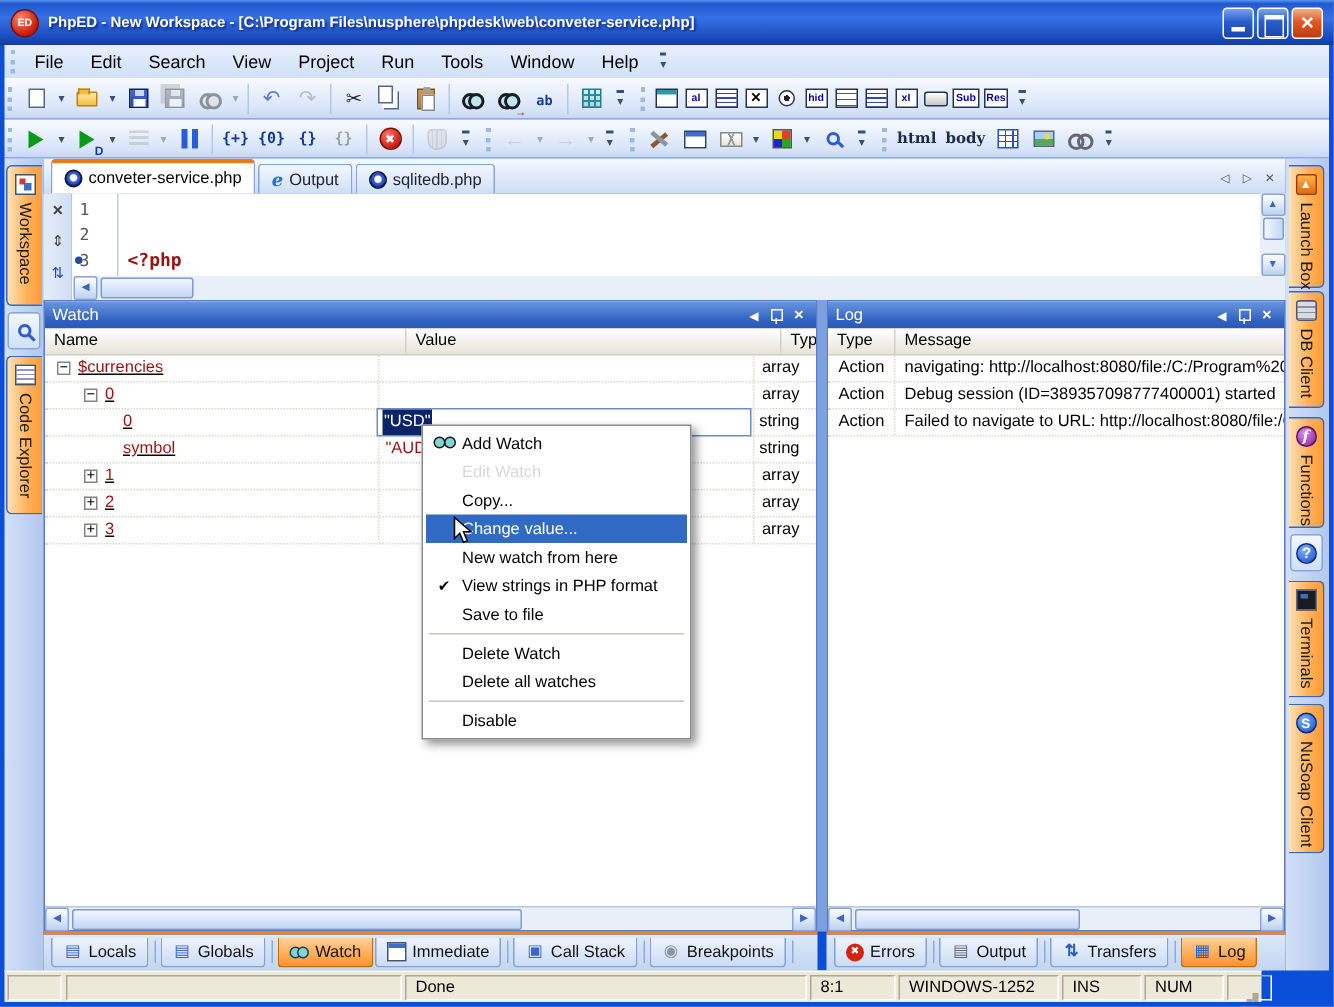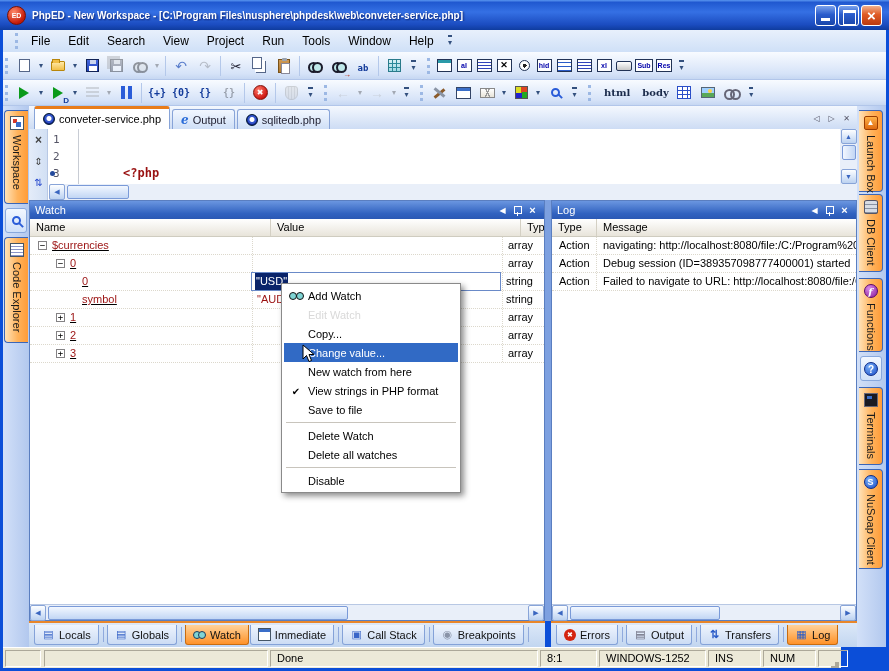--- a/index.html
+++ b/index.html
@@ -20,21 +20,21 @@
   .winbtns { display:flex; gap:2px; }
   .wbtn { width:21px; height:21px; border-radius:3px; border:1px solid #fff; position:relative; }
   .wmin,.wmax { background:linear-gradient(180deg,#7aa2ec,#2a5ccc 45%,#1a46aa); }
   .wclose { background:linear-gradient(180deg,#f0b08c,#e05a24 45%,#bb3a10); }
   .wmin::before { content:""; position:absolute; left:5px; bottom:4px; width:9px; height:3px; background:#fff; }
   .wmax::before { content:""; position:absolute; left:4px; top:4px; width:11px; height:11px; border:1px solid #fff; border-top-width:3px; }
   .wclose::before { content:"×"; position:absolute; left:0; top:0; width:100%; text-align:center; color:#fff; font:bold 15px/19px "Liberation Sans",sans-serif; }
 
   
   .bar { position:absolute; left:3px; width:883px; display:flex; align-items:center; }
-  .menubar { top:30px; height:22px; background:linear-gradient(#e8f0fc,#cfe0f7); padding-left:10px; }
+  .menubar { top:30px; height:22px; background:linear-gradient(#e8f0fc,#cfe0f7); padding-left:2px; }
   .menu-item { padding:3px 9px; font-size:12px; color:#000; }
   .grip { width:3px; height:16px; border-left:3px dotted #9cb8e4; margin:0 4px 0 2px; }
   .tbrow1 { top:52px; height:28px; background:linear-gradient(#f8fbff,#d6e3f8 80%,#c6d7f2); border-bottom:1px solid #b2c6ea; }
   .tbrow2 { top:80px; height:26px; background:linear-gradient(#f8fbff,#d6e3f8 80%,#c6d7f2); border-bottom:1px solid #b2c6ea; }
   .tbgroup { display:flex; align-items:center; height:100%; padding-right:2px; }
   .tbtn { min-width:22px; height:22px; display:flex; align-items:center; justify-content:center; margin:0 1px; position:relative; }
   .tbtn.narrow { min-width:18px; }
   .drop { width:10px; height:22px; display:flex; align-items:center; justify-content:center; }
   .drop::before { content:"▾"; font-size:8px; color:#33507e; }
   .tsep { width:1px; height:20px; background:#b4c8ea; margin:0 3px; flex:0 0 auto; }
@@ -89,21 +89,21 @@
   .i-tools::after { content:""; position:absolute; left:1px; top:5px; width:13px; height:3px; background:#8a94a4; transform:rotate(40deg); }
   .i-propwin { width:15px; height:12px; border:1px solid #334466; background:#fff; }
   .i-propwin::before { content:""; display:block; height:3px; background:#3a6ec8; }
   .i-mail { width:15px; height:10px; border:1px solid #888; background:
     linear-gradient(115deg,transparent 44%,#999 45% 52%,transparent 53%),
     linear-gradient(245deg,transparent 44%,#999 45% 52%,transparent 53%),
     linear-gradient(#ffffff,#e8e4d8); }
   .i-colors { width:13px; height:13px; border:1px solid #555; background:conic-gradient(#d42 0 90deg,#2a2 0 180deg,#22c 0 270deg,#dd2 0); }
   .i-zoom { width:9px; height:9px; border:2px solid #2a5cd8; border-radius:50%; }
   .i-zoom::after { content:""; position:absolute; width:6px; height:2px; background:#2a5cd8; transform:rotate(45deg); right:-5px; bottom:-2px; }
-  .txtbtn { font:bold 10px/1 "DejaVu Serif",serif; color:#1a2a4a; padding:0 2px;margin-left:6px; }
+  .txtbtn { font:bold 10px/1 "DejaVu Serif",serif; color:#1a2a4a; padding:0 2px; }
   .i-table { width:14px; height:13px; border:1px solid #2a4ec8;
     background-image:repeating-linear-gradient(0deg,transparent 0 3px,#2a4ec8 3px 4px),repeating-linear-gradient(90deg,transparent 0 4px,#2a4ec8 4px 5px),linear-gradient(#fff,#fff); }
   .i-img { width:14px; height:11px; border:1px solid #556677; background:linear-gradient(180deg,#9fd0ff 0 55%,#58a858 55%); }
   .i-img::before { content:""; position:absolute; top:1px; right:2px; width:4px; height:4px; border-radius:50%; background:#ffd24a; }
   .i-anchor { width:15px; height:10px; }
   .i-anchor::before,.i-anchor::after { content:""; position:absolute; top:1px; width:7px; height:7px; border:2px solid #667; border-radius:50%; }
   .i-anchor::before { left:0; } .i-anchor::after { left:6px; }
 
   
   .sidestrip { position:absolute; top:106px; height:541px; background:linear-gradient(90deg,#d2e0f8,#b2c8ee); }
@@ -149,21 +149,21 @@
   .tc { width:13px; height:13px; font-size:8px; color:#556; text-align:center; line-height:13px; }
   #ebody { position:absolute; left:29px; top:129px; width:828px; height:71px; background:#fff; }
   .gutter { position:absolute; left:0; top:0; width:19px; height:71px; background:linear-gradient(90deg,#e4ecf9,#d2e0f4); border-right:1px solid #b8c8e4; }
   .gbtn { width:17px; height:17px; text-align:center; font-size:10px; line-height:17px; color:#444; margin:3px 0 4px 1px; }
   .g-close::before { content:"×"; font-weight:bold; font-size:12px; }
   .g-split::before { content:"⇕"; }
   .g-paste::before { content:"⇅"; color:#2244cc; }
   .lnums { position:absolute; left:20px; top:0; width:30px; height:55px; background:#fff; border-right:1px solid #c8ccd4; font:11px/17px "DejaVu Sans Mono",monospace; color:#556; padding:2px 0 0 4px; }
   .lnums div { height:17px; }
   .bp-dot { position:absolute; left:21px; top:42px; width:5px; height:5px; border-radius:50%; background:#234a9c; }
-  .code { position:absolute; left:51px; top:0; right:18px; height:55px; font:bold 12px/17px "DejaVu Sans Mono",monospace; color:#000; padding:2px 0 0 5px; white-space:pre; overflow:hidden;margin-left:38px; }
+  .code { position:absolute; left:51px; top:0; right:18px; height:55px; font:bold 12px/17px "DejaVu Sans Mono",monospace; color:#000; padding:2px 0 0 5px; white-space:pre; overflow:hidden; }
   .code .ln { height:17px; }
   .t-phptag { color:#991111; }
   
   .sbtn { border:1px solid #88a4d8; border-radius:2px; background:linear-gradient(180deg,#fdfeff,#d6e4f8 60%,#bcd2f0); color:#3a66c0; font-size:7px; text-align:center; flex:0 0 auto; }
   .sb-h { display:flex; align-items:center; background:#e9eff9; }
   .sb-h .sbtn { width:16px; height:16px; line-height:14px; }
   .sb-v { display:flex; flex-direction:column; align-items:center; background:#e9eff9; }
   .sb-v .sbtn { width:16px; height:15px; line-height:13px; }
   .sthumb-h { height:14px; margin:1px 0; border:1px solid #7a9ad8; border-radius:2px; background:linear-gradient(180deg,#f2f7ff,#c2d6f4); }
   .sthumb-v { width:14px; margin:1px 0; border:1px solid #7a9ad8; border-radius:2px; background:linear-gradient(90deg,#f2f7ff,#c2d6f4); }

